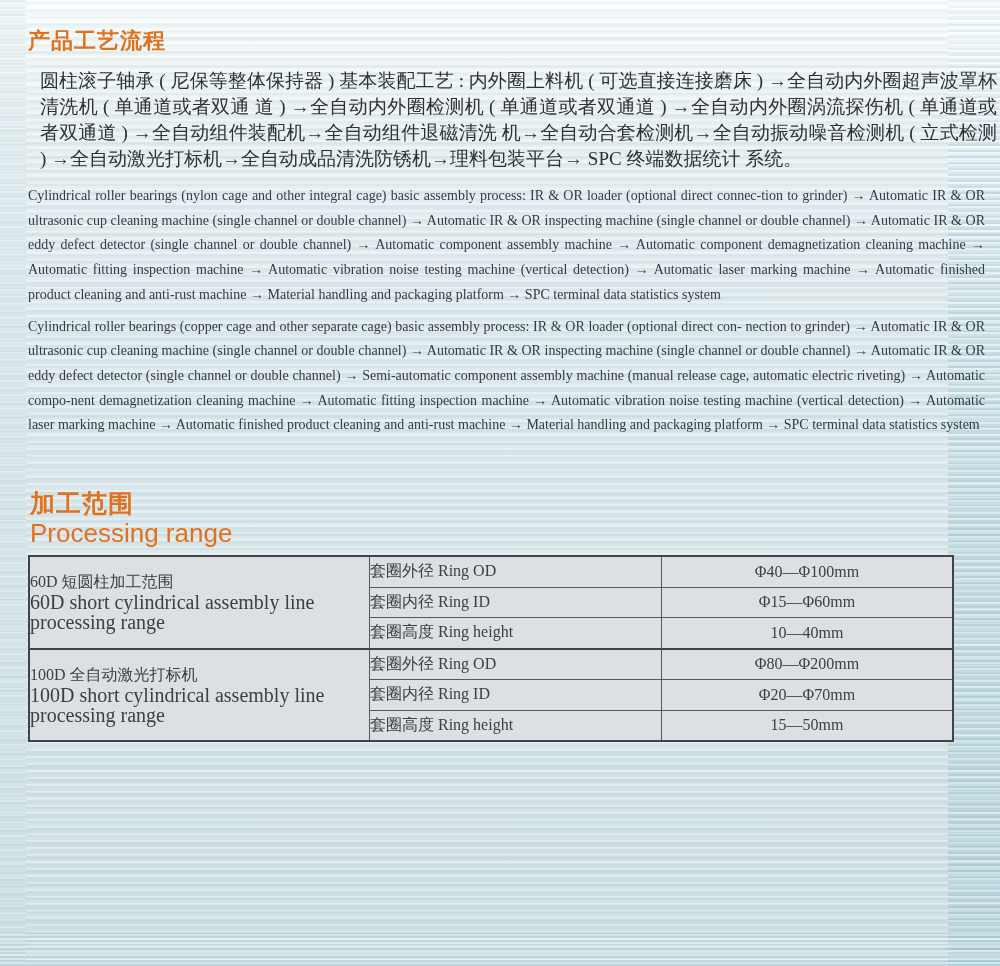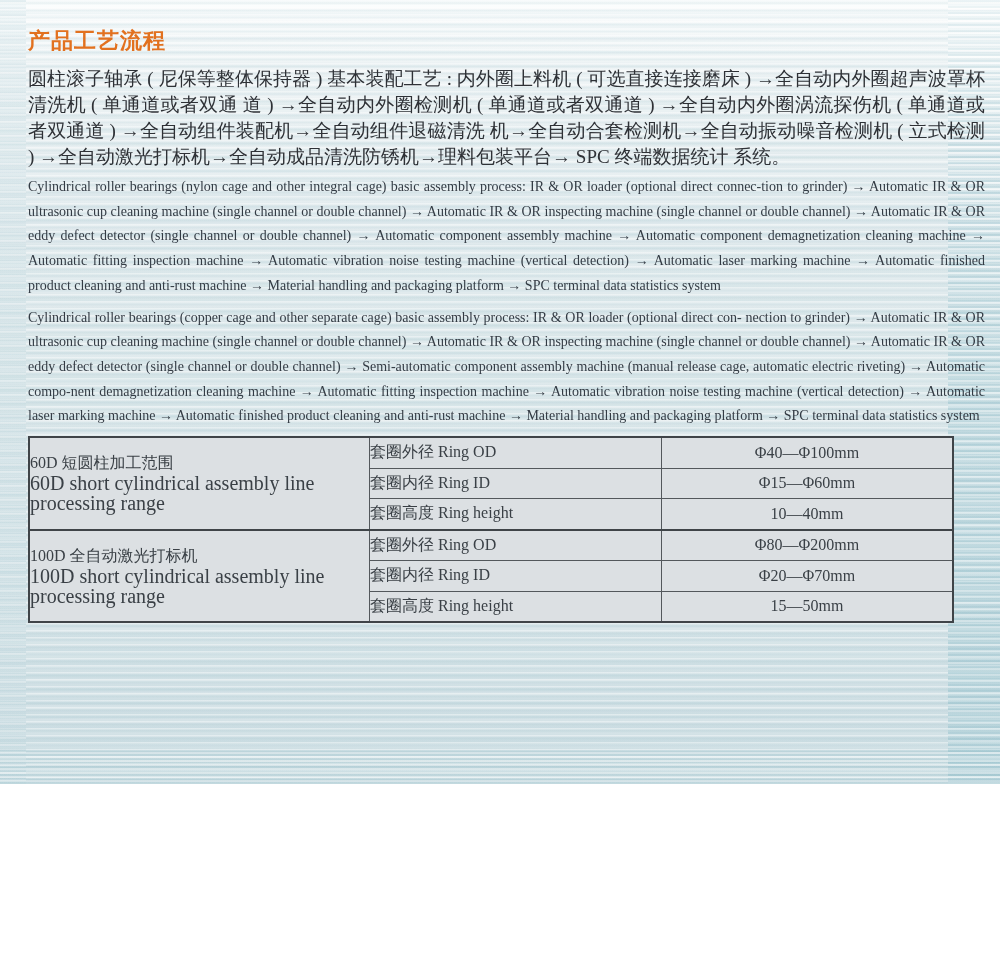--- a/index.html
+++ b/index.html
@@ -1,17 +1,17 @@
 <!DOCTYPE html>
 <html><head>
 <meta charset="utf-8">
 <style>
   html,body{margin:0;padding:0;}
   body{width:1000px;height:966px;overflow:hidden;font-family:"Liberation Serif",serif;}
-  .page{position:relative;width:1000px;height:784px;
+  .page{position:relative;width:1000px;height:966px;
     background:linear-gradient(180deg,#fbfdfd 0%,#f3f7f8 5%,#e9f0f2 14%,#e0eaed 30%,#dbe7ea 48%,#d8e5e9 64%,#d3e2e6 80%,#cfdfe4 92%,#cbdde2 100%);
   }
   
   .stripes{position:absolute;inset:0;pointer-events:none;
     background:
       repeating-linear-gradient(180deg,rgba(255,255,255,0.45) 0px,rgba(255,255,255,0.45) 1px,rgba(255,255,255,0) 2px,rgba(146,186,197,0.14) 3px,rgba(146,186,197,0.14) 4px,rgba(255,255,255,0) 5px,rgba(255,255,255,0) 7px),
       repeating-linear-gradient(180deg,rgba(173,206,215,0.12) 0px,rgba(173,206,215,0.12) 2px,rgba(255,255,255,0.18) 4px,rgba(255,255,255,0) 9px,rgba(160,198,208,0.10) 13px);
     opacity:.9;}
   .edge-left{position:absolute;left:0;top:0;width:26px;height:100%;pointer-events:none;
     background:repeating-linear-gradient(180deg,rgba(132,178,191,0.30) 0 2px,rgba(255,255,255,0.45) 2px 4px,rgba(171,207,216,0.22) 4px 7px);
@@ -22,21 +22,21 @@
       repeating-linear-gradient(180deg,rgba(120,175,190,0.38) 0 2px,rgba(255,255,255,0.5) 2px 4px,rgba(160,202,212,0.25) 4px 6px);
     opacity:.75;}
   .edge-bottom{position:absolute;left:0;bottom:0;width:100%;height:34px;pointer-events:none;
     background:repeating-linear-gradient(180deg,rgba(130,180,193,0.28) 0 2px,rgba(255,255,255,0.5) 2px 4px);
     opacity:.6;}
   .content{position:relative;z-index:2;padding:26px 16px 0 28px;}
 
   .h-process{margin:0 0 10px 0;font-family:"Liberation Sans",sans-serif;font-weight:bold;
     font-size:22px;color:#e2711f;letter-spacing:1px;}
 
-  p.zh{margin:0;width:957px;font-size:19px;line-height:26px;color:#2e3136;
+  p.zh{margin:12px;width:957px;font-size:19px;line-height:26px;color:#2e3136;
     text-align:justify;text-justify:inter-ideograph;}
   p.en{margin:5px 0 7px 0;width:957px;font-size:14px;line-height:24.7px;color:#333b44;
     text-align:justify;}
 
   .range-head{margin-top:50px;margin-left:2px;}
   .range-zh{font-family:"Liberation Sans",sans-serif;font-weight:bold;font-size:25px;
     color:#e2711f;line-height:30px;letter-spacing:1px;}
   .range-en{font-family:"Liberation Sans",sans-serif;font-weight:normal;font-size:26px;
     color:#e2711f;line-height:30px;}
 
@@ -61,20 +61,24 @@
   <div class="edge-right"></div>
   <div class="edge-bottom"></div>
 
   <div class="content">
     <h1 class="h-process">产品工艺流程</h1>
 
     <p class="zh">圆柱滚子轴承 ( 尼保等整体保持器 ) 基本装配工艺 : 内外圈上料机 ( 可选直接连接磨床 ) →全自动内外圈超声波罩杯清洗机 ( 单通道或者双通 道 ) →全自动内外圈检测机 ( 单通道或者双通道 ) →全自动内外圈涡流探伤机 ( 单通道或者双通道 ) →全自动组件装配机→全自动组件退磁清洗 机→全自动合套检测机→全自动振动噪音检测机 ( 立式检测 ) →全自动激光打标机→全自动成品清洗防锈机→理料包装平台→ SPC 终端数据统计 系统。</p>
     <p class="en">Cylindrical roller bearings (nylon cage and other integral cage) basic assembly process: IR &amp; OR loader (optional direct connec-tion to grinder)  →  Automatic IR &amp; OR ultrasonic cup cleaning machine (single channel or double channel)  →  Automatic IR &amp; OR inspecting machine (single channel or double channel)  →  Automatic IR &amp; OR eddy defect detector (single channel or double channel)  →  Automatic component assembly machine  →  Automatic component demagnetization cleaning machine  →  Automatic fitting inspection machine  →  Automatic vibration noise testing machine (vertical detection)  →  Automatic laser marking machine  →  Automatic finished product cleaning and anti-rust machine  →  Material handling and packaging platform  →  SPC terminal data statistics system</p>
     <p class="en">Cylindrical roller bearings (copper cage and other separate cage) basic assembly process: IR &amp; OR loader (optional direct con- nection to grinder) → Automatic IR &amp; OR ultrasonic cup cleaning machine (single channel or double channel) → Automatic IR &amp; OR inspecting machine (single channel or double channel)  →  Automatic IR &amp; OR eddy defect detector (single channel or double channel) → Semi-automatic component assembly machine (manual release cage, automatic electric riveting) → Automatic compo-nent demagnetization cleaning machine → Automatic fitting inspection machine → Automatic vibration noise testing machine (vertical detection)  →  Automatic laser marking machine  →  Automatic finished product cleaning and anti-rust machine  →  Material handling and packaging platform  →  SPC terminal data statistics system</p>
 
+    <div class="range-head">
+      <div class="range-zh">加工范围</div>
+      <div class="range-en">Processing range</div>
+    </div>
 
     <table class="range">
       <tbody>
         <tr>
           <td class="grp" rowspan="3">
             <div class="g-zh">60D 短圆柱加工范围</div>
             <div class="g-en">60D short cylindrical assembly line processing range</div>
           </td>
           <td class="param">套圈外径 Ring OD</td>
           <td class="val">Φ40—Φ100mm</td>

